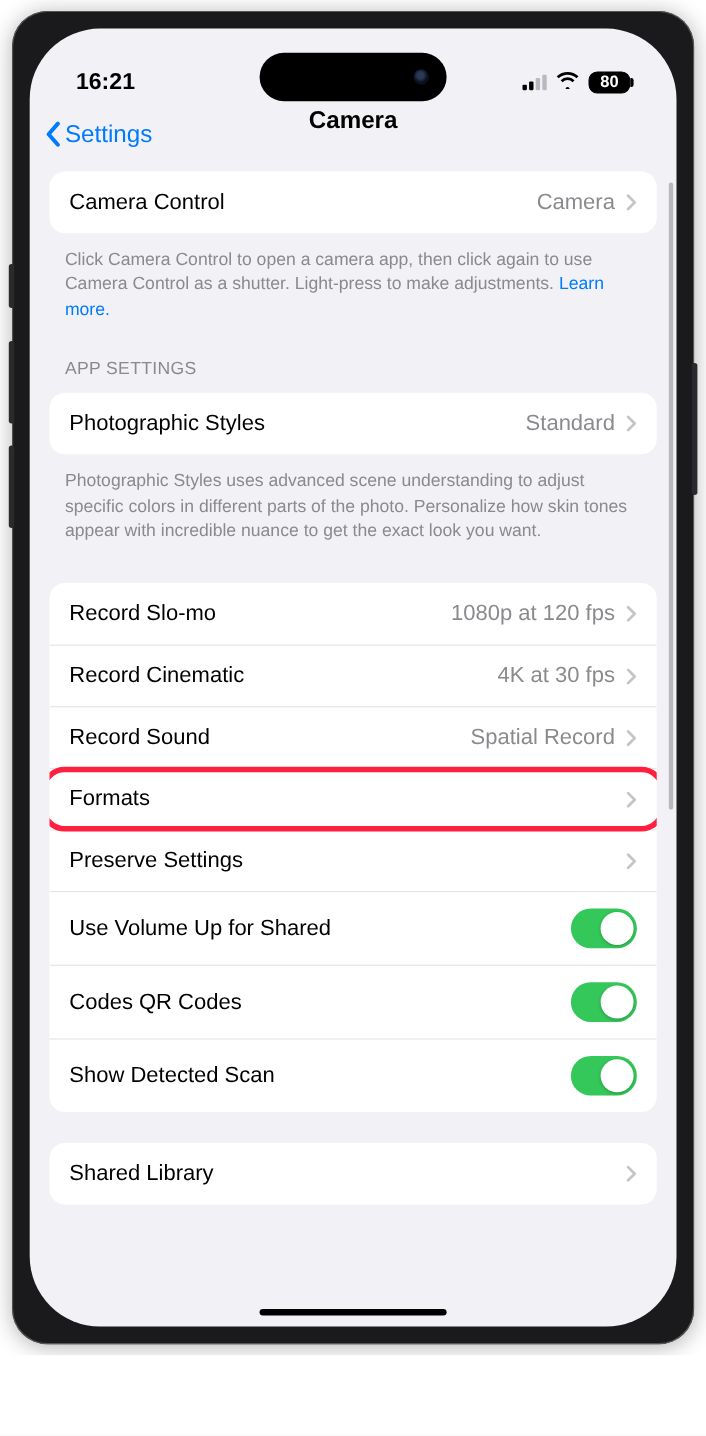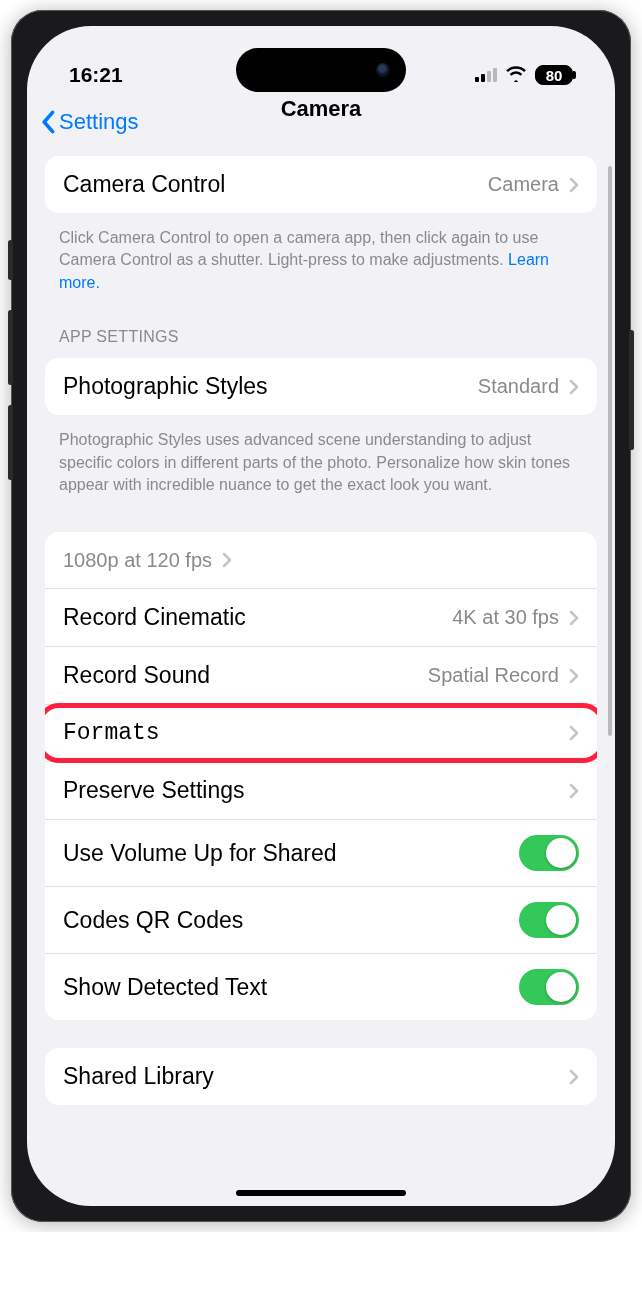--- a/index.html
+++ b/index.html
@@ -70,21 +70,21 @@
   .status-right { display: flex; align-items: center; gap: 8px; }
   .cell-bars { display: flex; align-items: flex-end; gap: 2px; height: 14px; }
   .cell-bars span { width: 4px; background: #b8b8be; border-radius: 1px; }
   .cell-bars span:nth-child(1){height:5px;background:#000;}
   .cell-bars span:nth-child(2){height:8px;background:#000;}
   .cell-bars span:nth-child(3){height:11px;}
   .cell-bars span:nth-child(4){height:14px;}
   .wifi-ic, .batt-box { display:inline-block; }
   .wifi-ic svg { width: 22px; height: 18px; }
   .batt {
-    display: flex; align-items: center;
+    display: flex; align-items: flex-end;
     border: 1.5px solid #000; border-radius: 8px;
     padding: 1px 3px; font-size: 15px; font-weight: 700;
     position: relative; height: 20px; width: 38px;
     justify-content: center; background:#000; color:#fff;
   }
   .batt::after{
     content:''; position:absolute; right:-4px; top:50%;
     transform:translateY(-50%); width:3px; height:8px;
     background:#000; border-radius:0 2px 2px 0;
   }
@@ -121,41 +121,40 @@
   .group {
     background: #fff; border-radius: 14px; margin: 4px 18px;
     overflow: hidden;
   }
   .row {
     display: flex; align-items: center; justify-content: space-between;
     padding: 15px 18px; min-height: 56px;
     border-top: 1px solid #e3e3e6;
   }
   .group .row:first-child { border-top: none; }
-  .row-label { font-size: 23px; color: #000; }
+  .row-label { font-size: 20px; color: #000; }
   .row-right { display: flex; align-items: center; gap: 10px; }
   .row-val { font-size: 20px; color: #8a8a8e; }
   .chev { width: 10px; height: 16px; flex: 0 0 auto; }
   .chev path { stroke: #c5c5c8; stroke-width: 2.5; fill: none; stroke-linecap: round; stroke-linejoin: round; }
   .footer-txt {
     font-size: 16px; color: #8a8a8e; padding: 10px 32px 8px; line-height: 1.4;
   }
   .footer-txt a { color: #007aff; text-decoration: none; }
   .toggle {
     width: 60px; height: 36px; background: #34c759; border-radius: 20px;
     position: relative; flex: 0 0 auto;
   }
   .toggle::after {
     content:''; position:absolute; right:3px; top:3px;
     width:30px; height:30px; background:#fff; border-radius:50%;
     box-shadow: 0 1px 3px rgba(0,0,0,.25);
   }
   .highlight {
     position: relative;
-    font-family: Liberation Mono, monospace;
   }
   .highlight::before {
     content:''; position:absolute; left:-8px; right:-8px; top:-2px; bottom:-2px;
     border: 5px solid #ff1f3e; border-radius: 22px; pointer-events:none;
   }
   .home-ind {
     position:absolute; bottom:10px; left:50%; transform:translateX(-50%);
     width:170px; height:6px; background:#000; border-radius:4px;
   }
 </style>
@@ -227,20 +226,21 @@
             <svg class="chev" viewBox="0 0 10 16">
                 <path d="M2 2 L8 8 L2 14"></path>
               </svg>
           </span>
         </div>
       </div>
       <div class="footer-txt">Photographic Styles uses advanced scene understanding to adjust specific colors in different parts of the photo. Personalize how skin tones appear with incredible nuance to get the exact look you want.</div>
 
       <div class="group" style="margin-top:28px;">
         <div class="row">
+          <span class="row-label">Record Slo-mo</span>
           <span class="row-right">
               <span class="row-val">1080p at 120 fps</span>
               <svg class="chev" viewBox="0 0 10 16">
                 <path d="M2 2 L8 8 L2 14"></path>
               </svg>
             </span>
         </div>
         <div class="row">
           <span class="row-label">Record Cinematic</span>
           <span class="row-right">
@@ -277,21 +277,21 @@
         </div>
         <div class="row">
           <span class="row-label">Use Volume Up for Shared</span>
           <span class="toggle"></span>
         </div>
         <div class="row">
           <span class="row-label">Codes QR Codes</span>
           <span class="toggle"></span>
         </div>
         <div class="row">
-          <span class="row-label">Show Detected Text</span>
+          <span class="row-label">Show Detected Scan</span>
           <span class="toggle"></span>
         </div>
       </div>
 
       <div class="group" style="margin-top:28px;">
         <div class="row">
           <span class="row-label">Shared Library</span>
           <span class="row-right">
               <svg class="chev" viewBox="0 0 10 16">
                 <path d="M2 2 L8 8 L2 14"></path>

